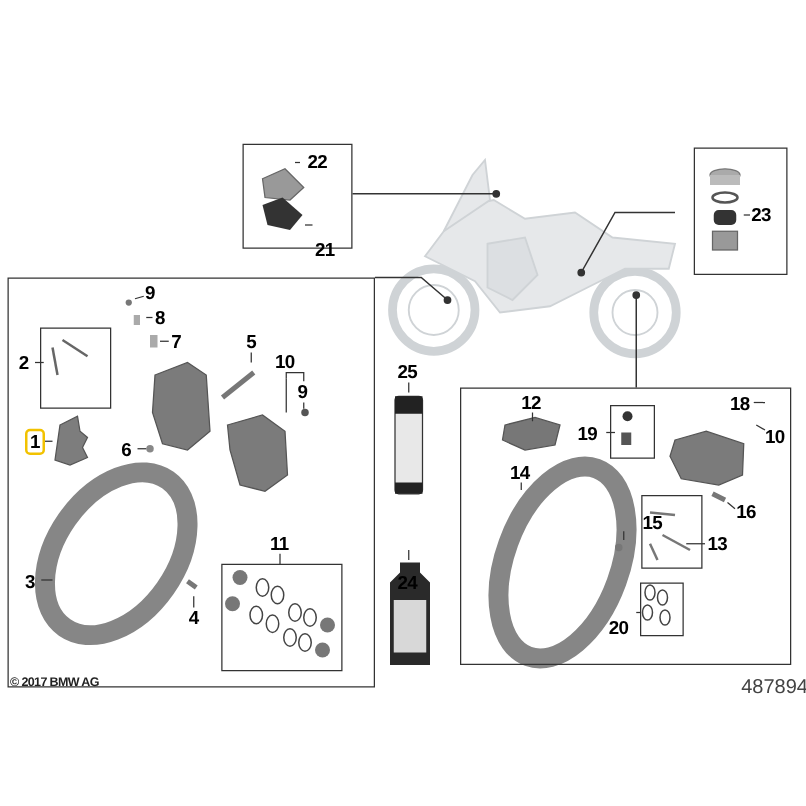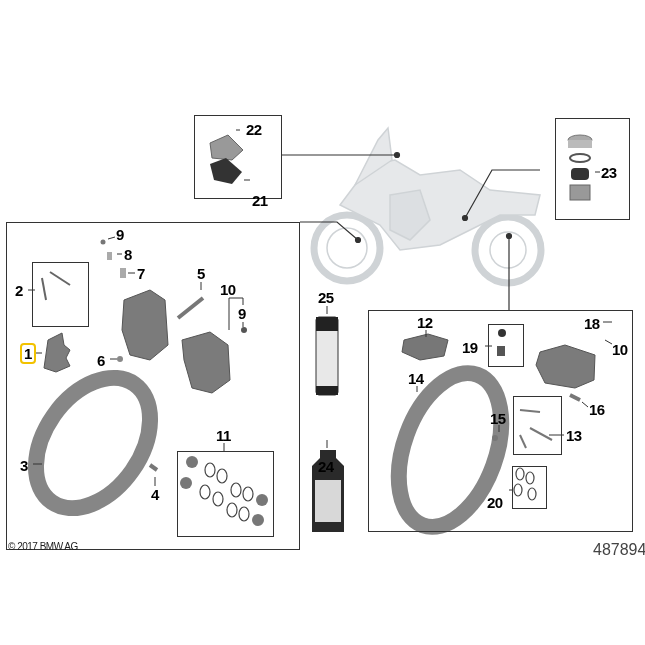--- a/index.html
+++ b/index.html
@@ -1,20 +1,20 @@
 <!DOCTYPE html>
 <html><head>
 <meta charset="utf-8">
 <style>
   html,body{margin:0;padding:0;background:#fff;}
   body{width:645px;height:645px;position:relative;overflow:hidden;font-family:"Liberation Sans",sans-serif;}
   .box{position:absolute;border:1.5px solid #333;box-sizing:border-box;background:transparent;}
   .num{position:absolute;font-weight:bold;font-size:15px;color:#000000;line-height:1;letter-spacing:-0.5px;cursor:pointer;}
   .sel{outline:2.5px solid #f2c200;border-radius:2px;padding:1px 2px;}
-  .copy{position:absolute;left:8px;top:541px;font-size:10px;font-weight:normal;color:#222;letter-spacing:-0.5px;}
+  .copy{position:absolute;left:8px;top:541px;font-size:10px;font-weight:bold;color:#222;letter-spacing:-0.5px;}
   .ref{position:absolute;left:593px;top:541px;font-size:16px;color:#444;}
   svg{position:absolute;left:0;top:0;}
 </style>
 </head>
 <body>
 
 <svg width="645" height="645">
 
   <g fill="#e6e8ea" stroke="#cfd3d6" stroke-width="1.5">
     <circle cx="347" cy="248" r="33" fill="none" stroke-width="7"></circle>
@@ -158,21 +158,21 @@
 <span class="num" style="left:97px;top:353px;">6</span>
 <span class="num" style="left:137px;top:266px;">7</span>
 <span class="num" style="left:124px;top:247px;">8</span>
 <span class="num" style="left:116px;top:227px;">9</span>
 <span class="num" style="left:238px;top:306px;">9</span>
 <span class="num" style="left:220px;top:282px;">10</span>
 <span class="num" style="left:216px;top:428px;">11</span>
 <span class="num" style="left:417px;top:315px;">12</span>
 <span class="num" style="left:566px;top:428px;">13</span>
 <span class="num" style="left:408px;top:371px;">14</span>
-<span class="num" style="left:490px;top:411px;">15</span>
+<span class="num" style="left:514px;top:411px;">15</span>
 <span class="num" style="left:589px;top:402px;">16</span>
 <span class="num" style="left:612px;top:342px;">10</span>
 <span class="num" style="left:584px;top:316px;">18</span>
 <span class="num" style="left:462px;top:340px;">19</span>
 <span class="num" style="left:487px;top:483px;margin-top:12px;">20</span>
 <span class="num" style="left:252px;top:173px;margin-top:20px;">21</span>
 <span class="num" style="left:246px;top:122px;">22</span>
 <span class="num" style="left:601px;top:165px;">23</span>
 <span class="num" style="left:318px;top:424px;margin-top:35px;">24</span>
 <span class="num" style="left:318px;top:290px;">25</span>

